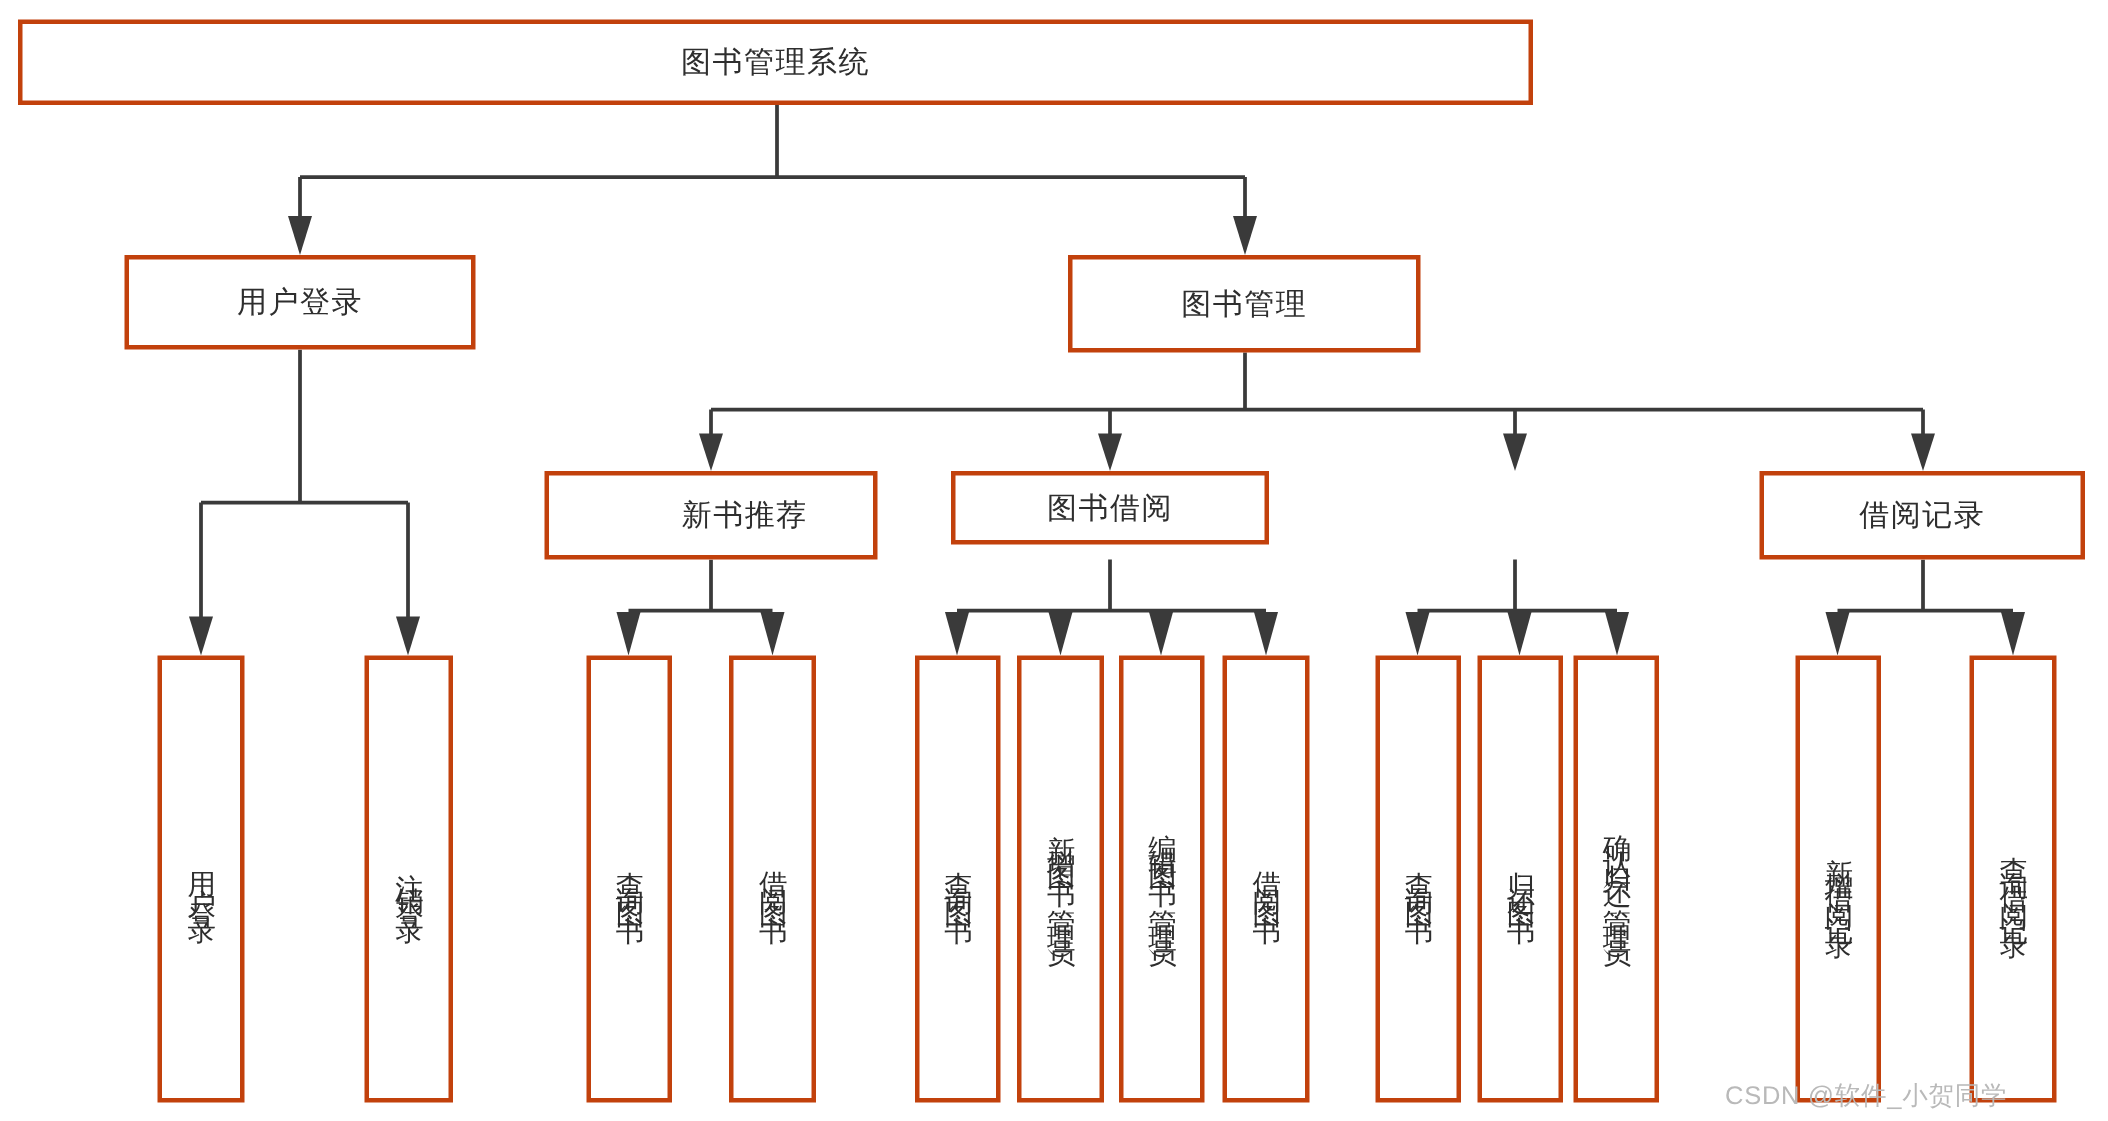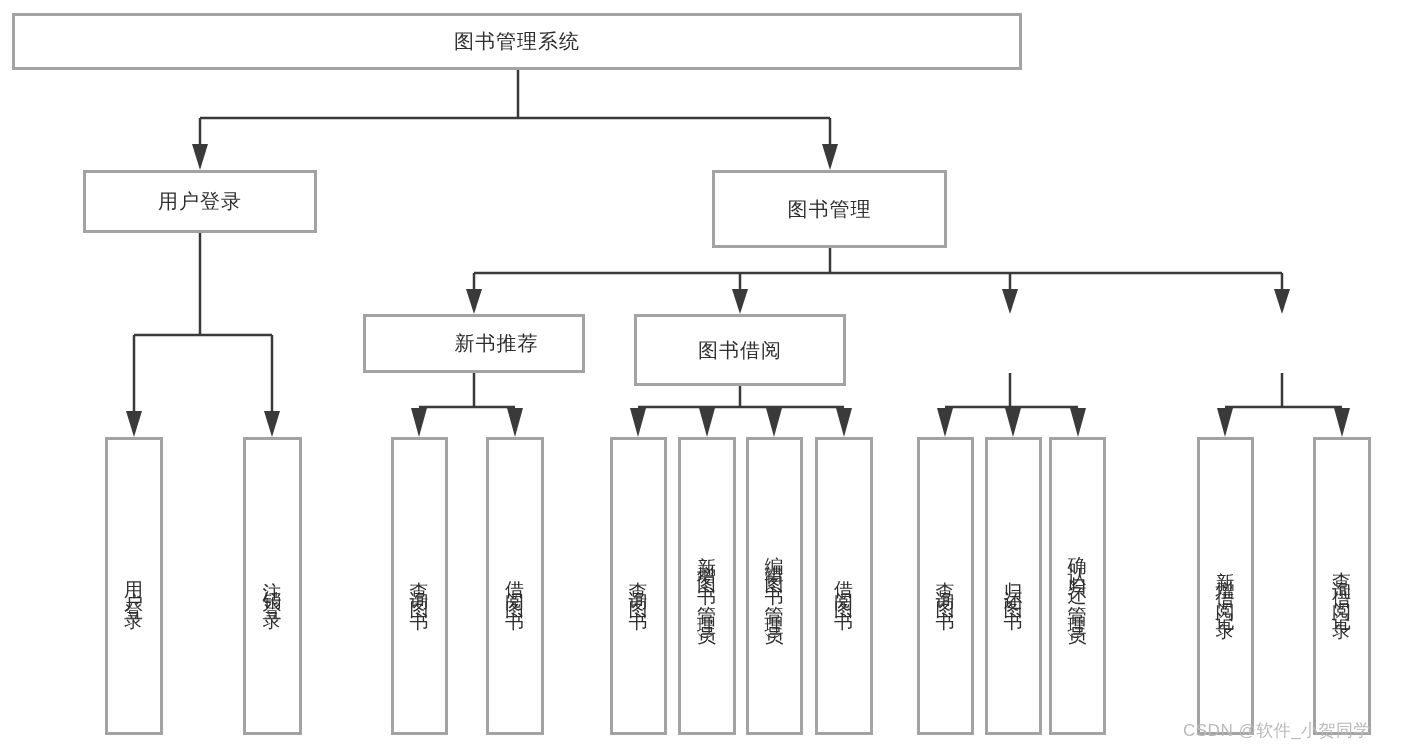--- a/index.html
+++ b/index.html
@@ -8,37 +8,37 @@
     width:1405px;height:747px;
     background:#ffffff;
     font-family:"Liberation Sans","DejaVu Sans",sans-serif;
     overflow:hidden;
   }
   svg.connectors{position:absolute;left:0;top:0;z-index:1;}
   .node{
     position:absolute;
     box-sizing:border-box;
     background:#ffffff;
-    border:3px solid #a3a3a3;
+    border:3px solid #c2410c;
     color:#2e2e2e;
     display:flex;align-items:center;justify-content:center;
     z-index:2;
   }
   .node.h{font-size:20px;letter-spacing:1px;}
   .node.leaf{font-size:19px;}
   .leaf .vtext{
     writing-mode:vertical-rl;
     text-orientation:mixed;
     letter-spacing:10px;
     line-height:1;
     white-space:nowrap;
   }
   .watermark{
     position:absolute;
-    left:1183px;top:719px;
+    left:1150px;top:719px;
     font-size:17px;
     color:#b9b9b9;
     letter-spacing:0.5px;
     z-index:3;
     white-space:nowrap;
   }
 </style>
 </head>
 <body>
 
@@ -106,29 +106,32 @@
     </g>
   </svg>
 
   <div class="node h" style="left:12px;top:13px;width:1010px;height:57px;">
     <span>图书管理系统</span>
   </div>
 
   <div class="node h" style="left:83px;top:170px;width:234px;height:63px;">
     <span>用户登录</span>
   </div>
-  <div class="node h" style="left:712px;top:170px;width:235px;height:78px;text-align:right;">
+  <div class="node h" style="left:712px;top:170px;width:235px;height:65px;text-align:right;">
     <span>图书管理</span>
   </div>
 
   <div class="node h" style="left:363px;top:314px;width:222px;height:59px;padding-left:45px;">
     <span>新书推荐</span>
   </div>
-  <div class="node h" style="left:634px;top:314px;width:212px;height:72px;">
+  <div class="node h" style="left:634px;top:314px;width:212px;height:49px;">
     <span>图书借阅</span>
+  </div>
+  <div class="node h" style="left:1173px;top:314px;width:217px;height:59px;">
+    <span>借阅记录</span>
   </div>
 
   <div class="node leaf" style="left:105px;top:437px;width:58px;height:298px;">
     <span class="vtext">用户登录</span>
   </div>
   <div class="node leaf" style="left:243px;top:437px;width:59px;height:298px;">
     <span class="vtext">注销登录</span>
   </div>
   <div class="node leaf" style="left:391px;top:437px;width:57px;height:298px;">
     <span class="vtext">查询图书</span>

